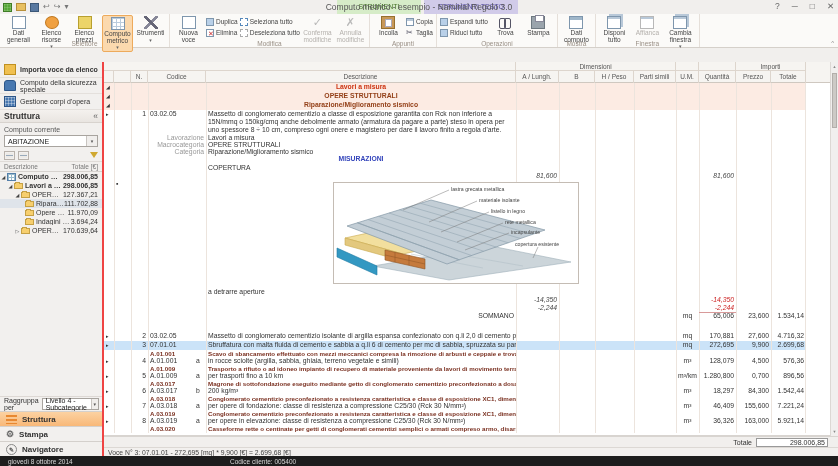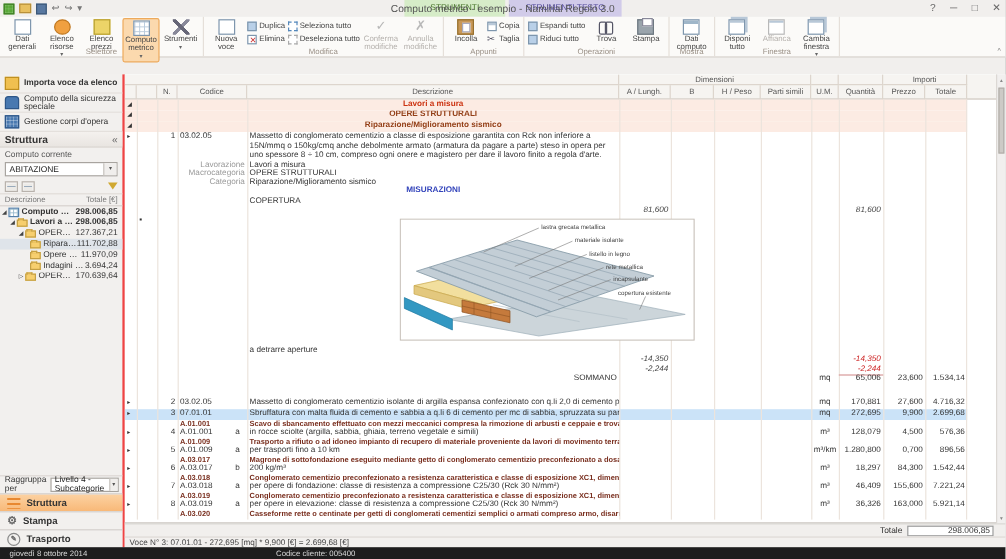--- a/index.html
+++ b/index.html
@@ -399,21 +399,21 @@
       <div class="navbtn on">
         <span class="ni ni-str"></span>
         <span>Struttura</span>
       </div>
       <div class="navbtn">
         <span class="ni ni-gear">⚙</span>
         <span>Stampa</span>
       </div>
       <div class="navbtn">
         <span class="ni ni-nav">✎</span>
-        <span>Trasporto</span>
+        <span>Navigatore</span>
       </div>
     </div>
 
     <div class="content">
       <div class="gridwrap">
 
         <div class="ghead">
           <span class="gh1" style="left:0;width:412px"></span>
           <span class="gh1" style="left:412px;width:160px">Dimensioni</span>
           <span class="gh1" style="left:572px;width:23px"></span>

